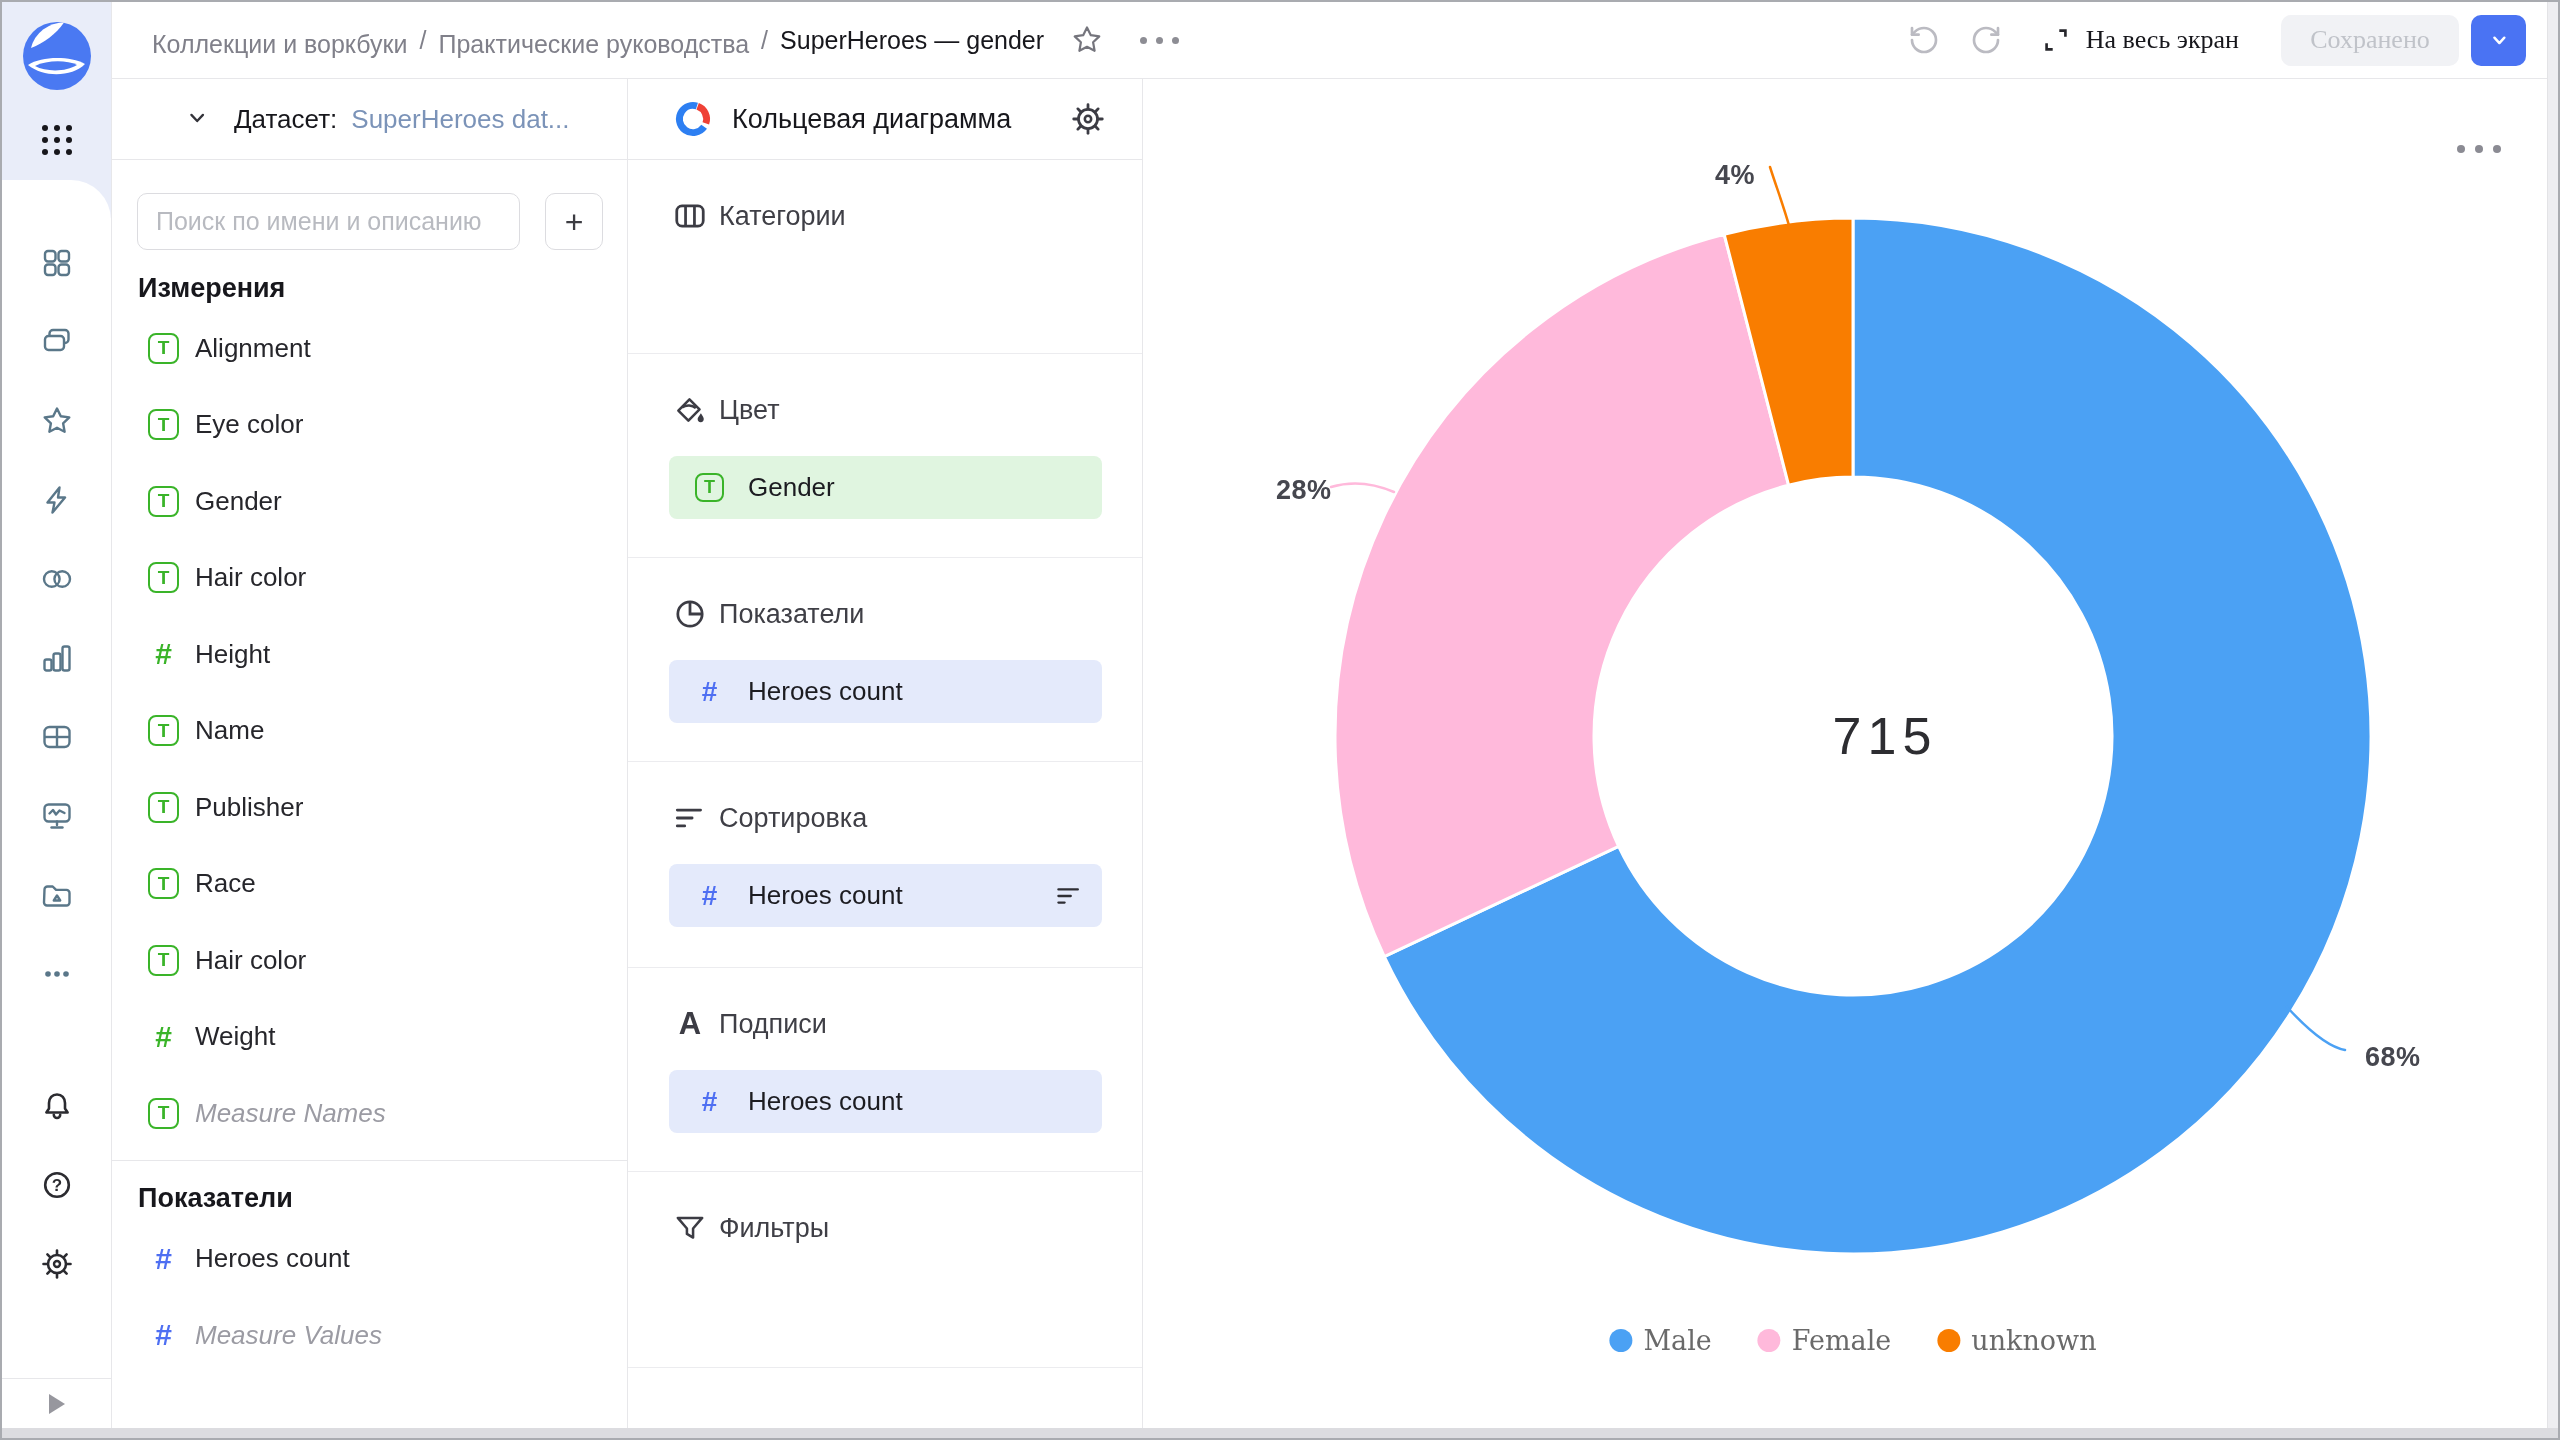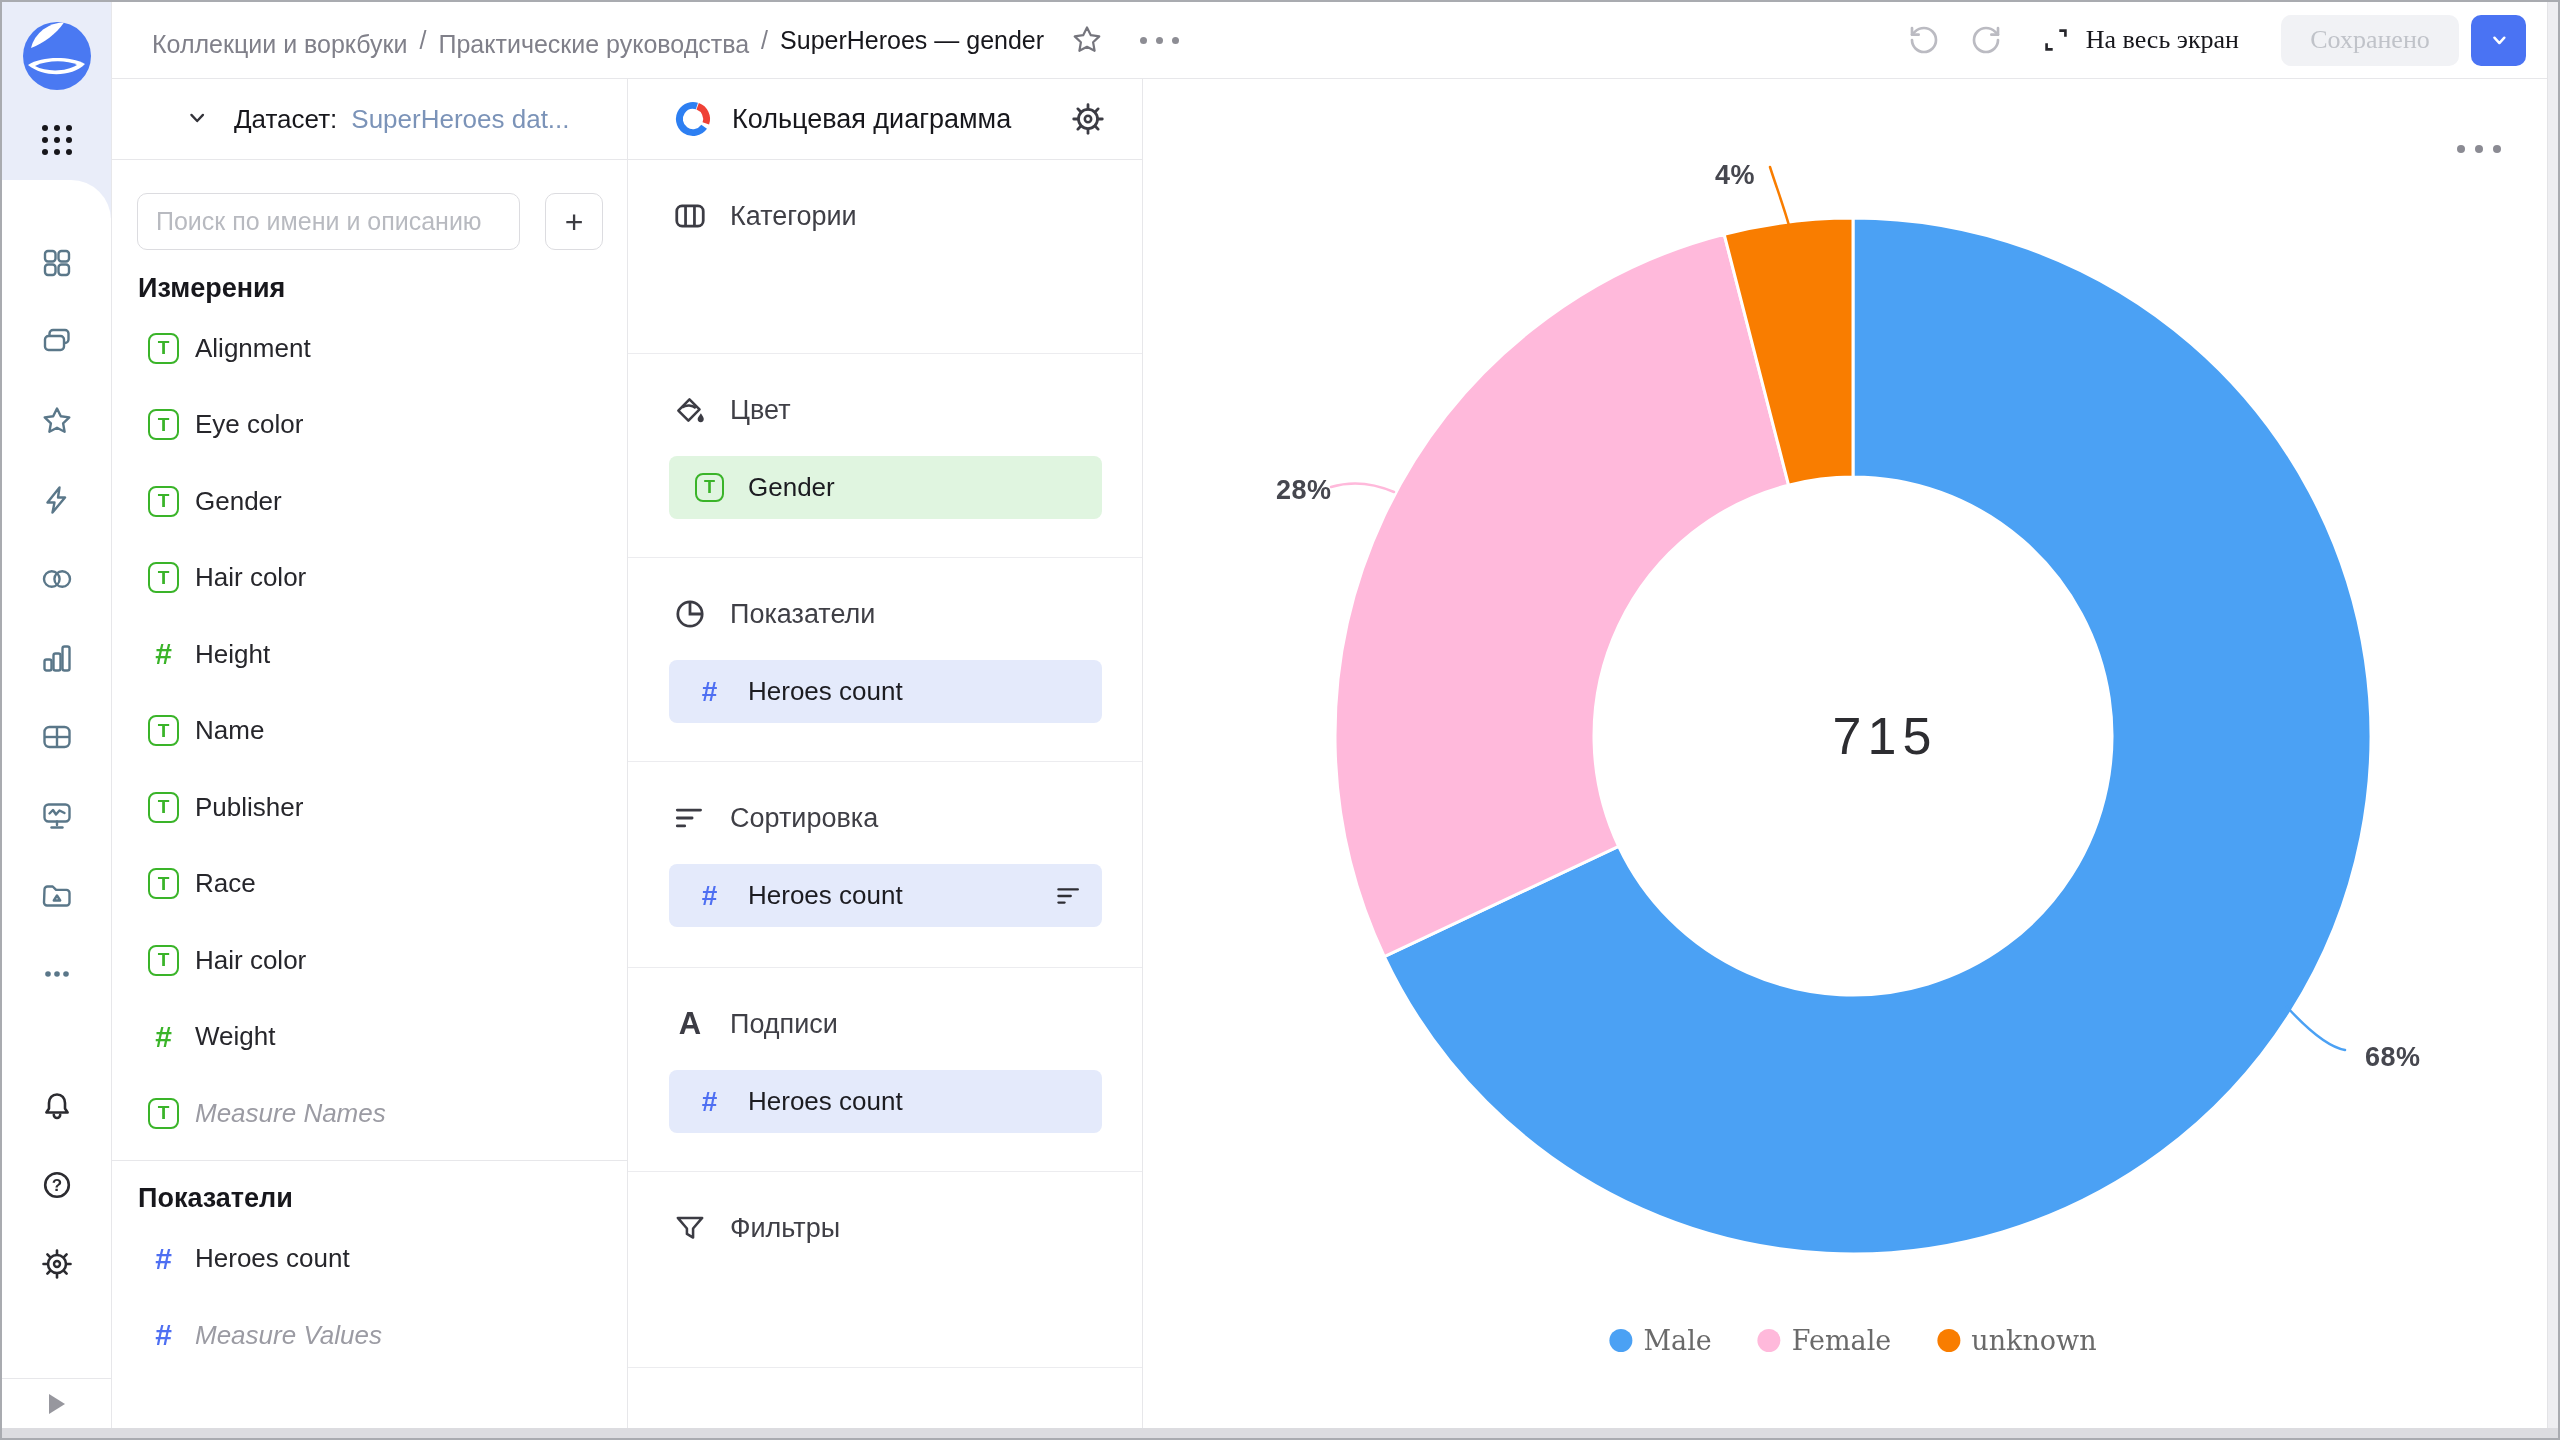--- a/index.html
+++ b/index.html
@@ -70,21 +70,21 @@
   
   .panel-cfg{position:absolute;left:626px;top:77px;width:515px;height:1363px;background:#fff;border-right:1px solid #e7e7ea;box-sizing:border-box;}
   .cfg-header{height:81px;border-bottom:1px solid #e7e7ea;display:flex;align-items:center;
               padding:0 36px 0 44px;box-sizing:border-box;}
   .ring-icon{width:42px;height:42px;margin-right:18px;}
   .cfg-title{font-size:27px;color:#17171c;}
   .cfg-gear{margin-left:auto;width:36px;height:36px;cursor:pointer;}
   .cfg-section{border-bottom:1px solid #ececef;box-sizing:border-box;}
   .s-cat{height:194px;} .s-color{height:204px;} .s-meas{height:204px;}
   .s-sort{height:206px;} .s-lab{height:204px;}  .s-filt{height:196px;}
-  .sec-row{display:flex;align-items:center;gap:22px;padding:34px 0 0 44px;height:44px;}
+  .sec-row{display:flex;align-items:center;gap:11px;padding:34px 0 0 44px;height:44px;}
   .sec-icon{width:36px;height:36px;flex:0 0 auto;display:flex;align-items:center;justify-content:center;}
   .sec-label{font-size:27px;color:#3f3f46;}
   .a-glyph{font-size:31px;font-weight:600;color:#3c3c44;font-family:"Liberation Sans",sans-serif;}
   .chip{margin:24px 0 0 41px;width:433px;height:63px;border-radius:8px;display:flex;align-items:center;
         gap:24px;padding-left:26px;box-sizing:border-box;font-size:26px;color:#1c1c21;cursor:pointer;}
   .chip .fi{width:29px;height:29px;}
   .chip .fi-t{font-size:18px;border-width:2.5px;}
   .chip .fi-h{font-size:28px;}
   .chip-green{background:#e0f5e0;}
   .chip-blue{background:#e4eafb;}

